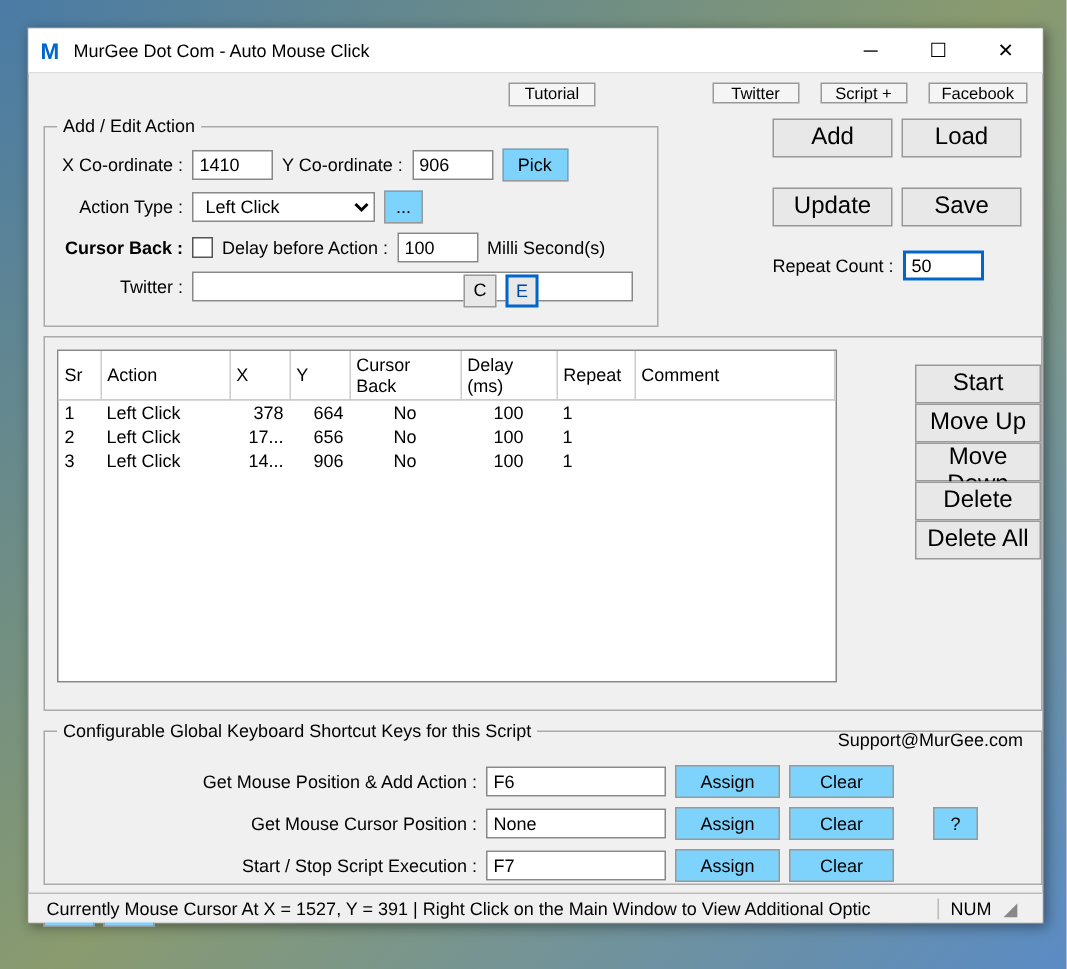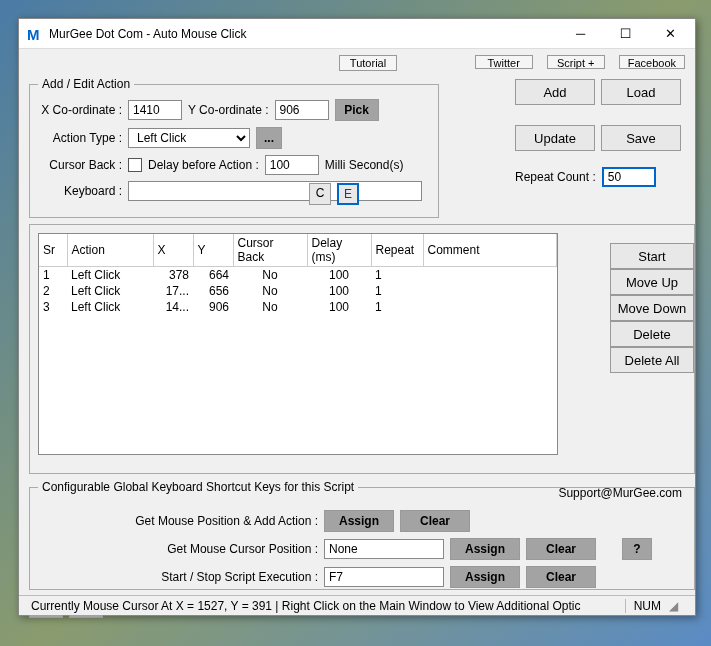--- a/index.html
+++ b/index.html
@@ -79,31 +79,30 @@
 .sel {
   border: 1px solid #888;
   padding: 1px 4px;
   font-size: 12px;
   height: 20px;
   background: #fff;
   width: 122px;
 }
 .btn {
   border: 1px solid #999;
-  background: #a3a3a3;
+  background: #7dd3fc;
   font-size: 12px;
   padding: 2px 6px;
   height: 22px;
   cursor: pointer;
-  font-weight: bold;
 }
 .btn-big {
   border: 1px solid #999;
   background: #e8e8e8;
-  font-size: 13px;
+  font-size: 16px;
   width: 80px; height: 26px;
   cursor: pointer;
 }
 .cb { width: 14px; height: 14px; border: 1px solid #555; background: #fff; display: inline-block; }
 .small-sq { width: 22px; height: 22px; border: 1px solid #999; background: #e8e8e8; font-size: 12px; cursor: pointer; text-align: center; line-height: 18px;}
 .blue-border { border: 2px solid #0066cc !important; }
 
 .rightcol {
   position: absolute; right: 14px; top: 60px;
   display: flex; flex-direction: column; gap: 4px;
@@ -186,28 +185,28 @@
         <span class="label">Y Co-ordinate :</span>
         <input type="text" style="width: 54px;" value="906">
         <button class="btn" style="width:44px;">Pick</button>
       </div>
       <div class="row">
         <span class="label" style="width:84px;">Action Type :</span>
         <select class="sel"><option>Left Click</option></select>
         <button class="btn" style="width:26px;">...</button>
       </div>
       <div class="row">
-        <span class="label" style="width:84px;">Cursor Back :</span>
+        <span class="label" style="width:84px;font-weight:bold;">Cursor Back :</span>
         <span class="cb"></span>
         <span class="label">Delay before Action :</span>
         <input type="text" style="width: 54px;" value="100">
         <span class="label">Milli Second(s)</span>
       </div>
       <div class="row">
-        <span class="label" style="width:84px;">Keyboard :</span>
+        <span class="label" style="width:84px;">Twitter :</span>
         <input type="text" style="width: 294px;" value="">
       </div>
     </fieldset>
 
     <div class="rightcol">
       <div class="rc-row">
         <button class="btn-big">Add</button>
         <button class="btn-big">Load</button>
       </div>
       <div class="rc-row" style="margin-top:16px;">
@@ -278,20 +277,21 @@
         <button class="btn-big">Delete</button>
         <button class="btn-big">Delete All</button>
       </div>
     </fieldset>
 
     <fieldset style="height:110px; position:relative;">
       <legend>Configurable Global Keyboard Shortcut Keys for this Script</legend>
       <span class="support" style="top:-8px;">Support@MurGee.com</span>
       <div class="shortcut-row" style="margin-top:8px;">
         <span class="lab">Get Mouse Position &amp; Add Action :</span>
+        <input type="text" style="width: 120px;" value="F6">
         <button class="btn" style="width:70px;">Assign</button>
         <button class="btn" style="width:70px;">Clear</button>
       </div>
       <div class="shortcut-row">
         <span class="lab">Get Mouse Cursor Position :</span>
         <input type="text" style="width: 120px;" value="None">
         <button class="btn" style="width:70px;">Assign</button>
         <button class="btn" style="width:70px;">Clear</button>
         <button class="btn" style="width:30px; margin-left:20px;">?</button>
       </div>

